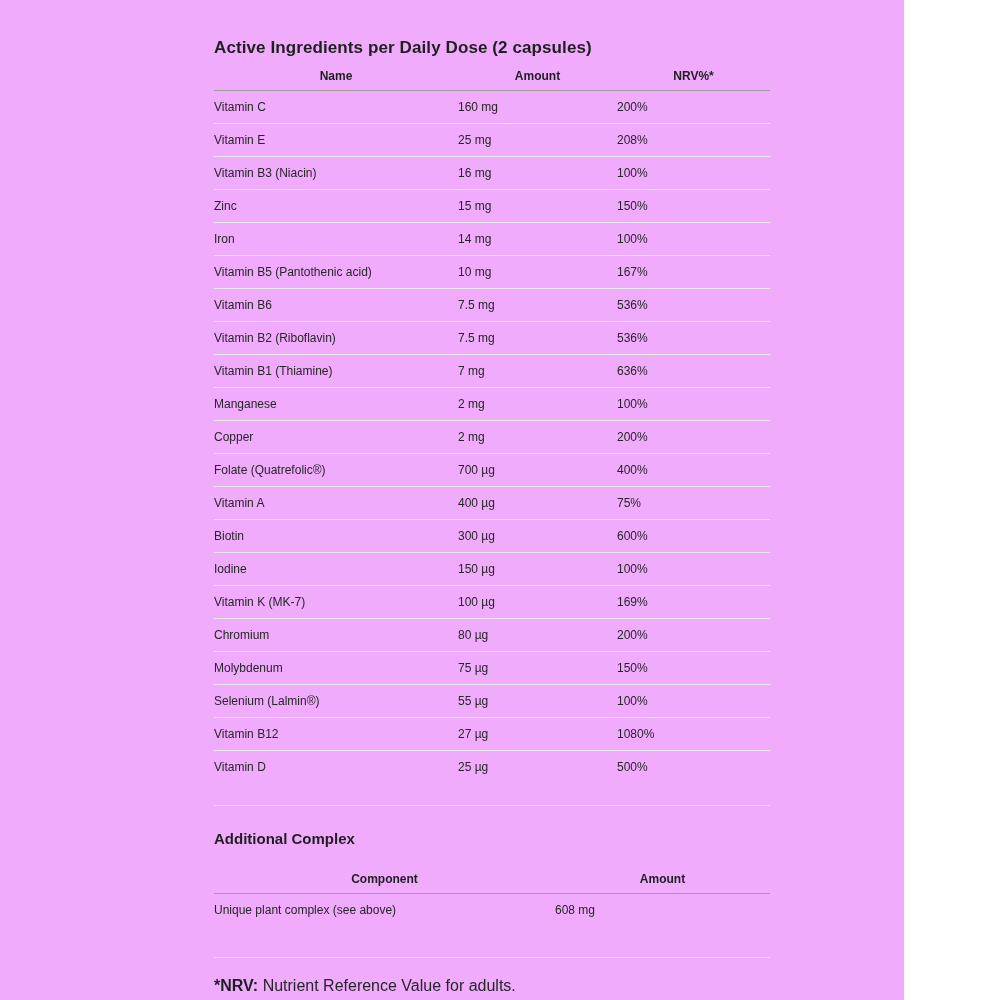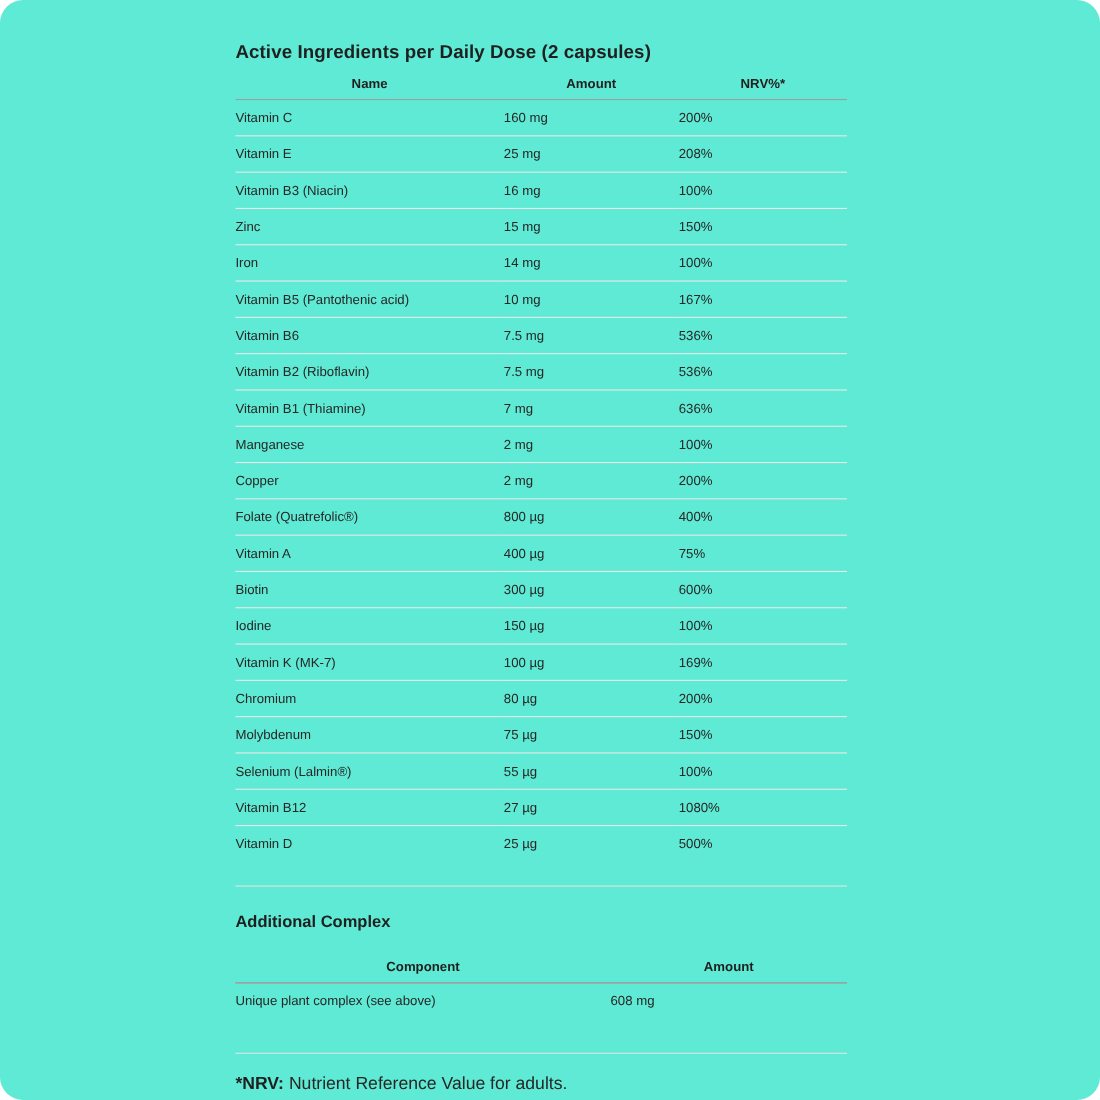--- a/index.html
+++ b/index.html
@@ -3,25 +3,24 @@
 <meta charset="utf-8">
 <style>
   html, body {
     margin: 0;
     padding: 0;
     background: #ffffff;
     color: #262626;
     font-family: "Liberation Sans", sans-serif;
   }
   .viewport {
-    width: 1000px;
+    width: 904px;
     height: 1000px;
-    background: #5eead4;
+    background: #f0abfc;
     overflow: hidden;
-    border-radius: 21px;
   }
   .page {
     width: 556px;
     margin-left: 214px;
   }
   h1.page-title {
     font-size: 17px;
     font-weight: 700;
     line-height: 20px;
     margin: 38px 0 0 0;
@@ -164,21 +163,21 @@
           </tr>
 
           <tr>
             <td>Copper</td>
             <td>2 mg</td>
             <td>200%</td>
           </tr>
 
           <tr>
             <td>Folate (Quatrefolic®)</td>
-            <td>800 µg</td>
+            <td>700 µg</td>
             <td>400%</td>
           </tr>
 
           <tr>
             <td>Vitamin A</td>
             <td>400 µg</td>
             <td>75%</td>
           </tr>
 
           <tr>

